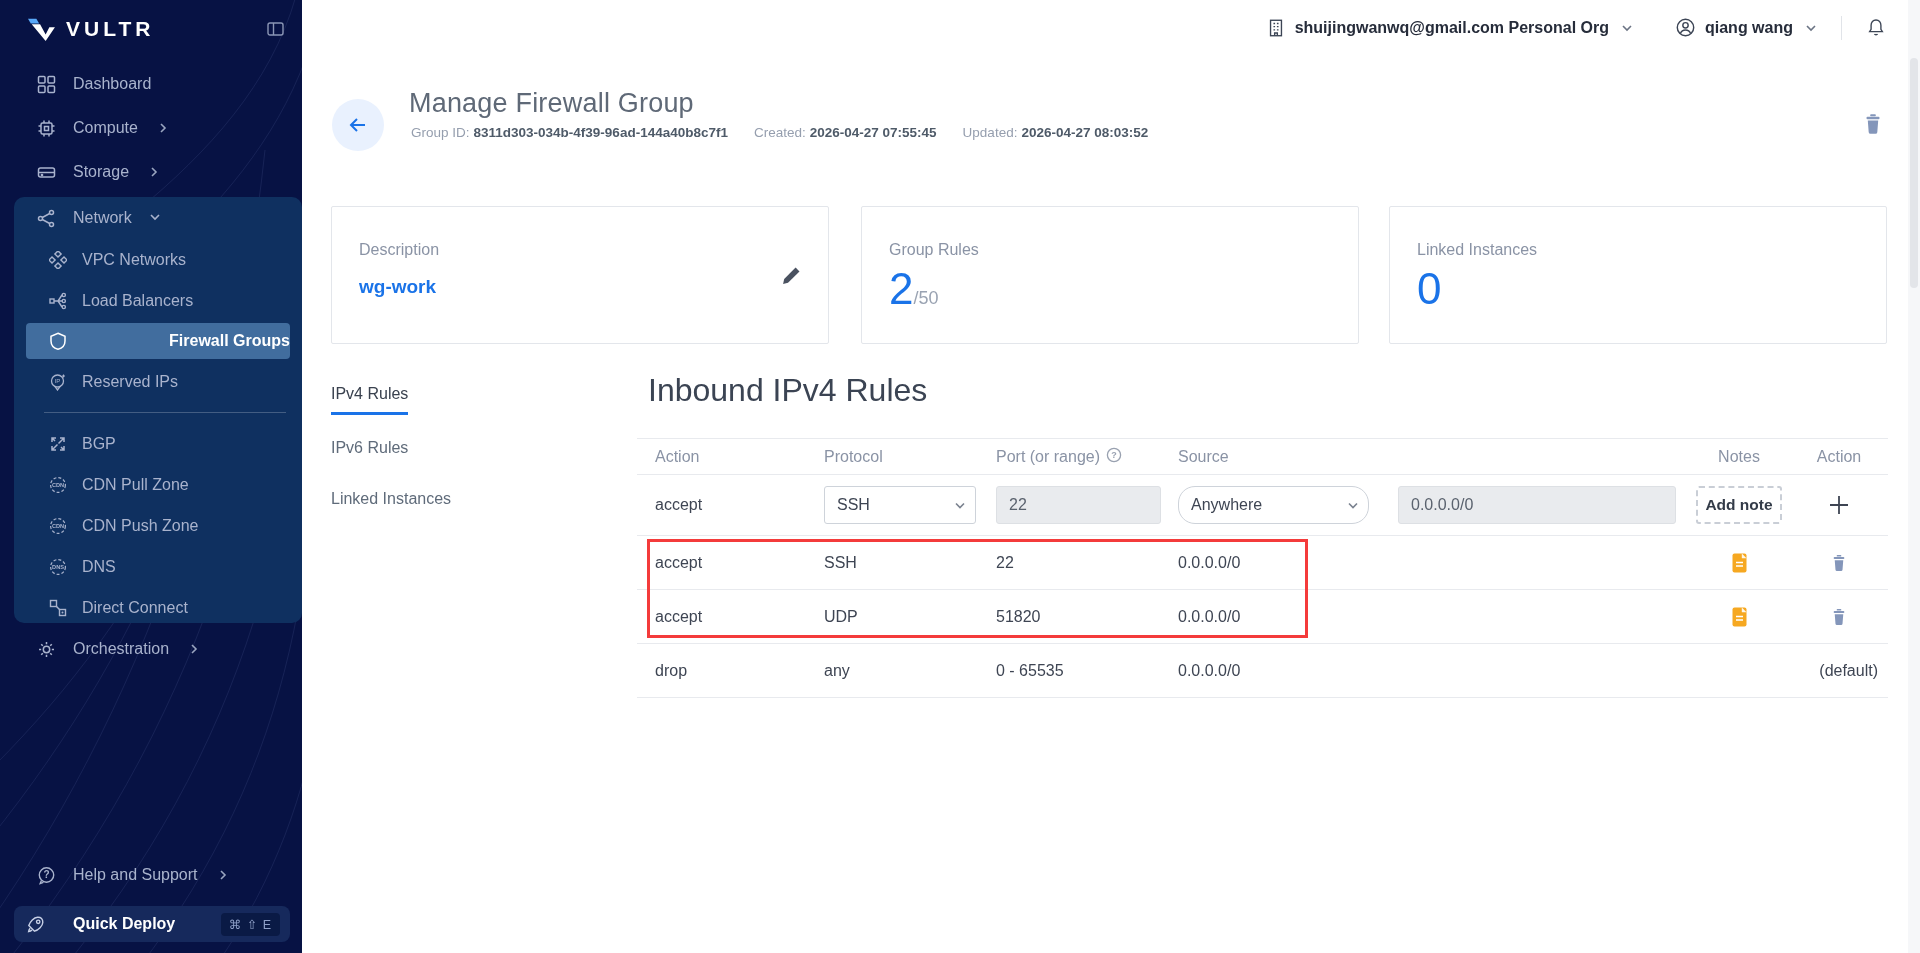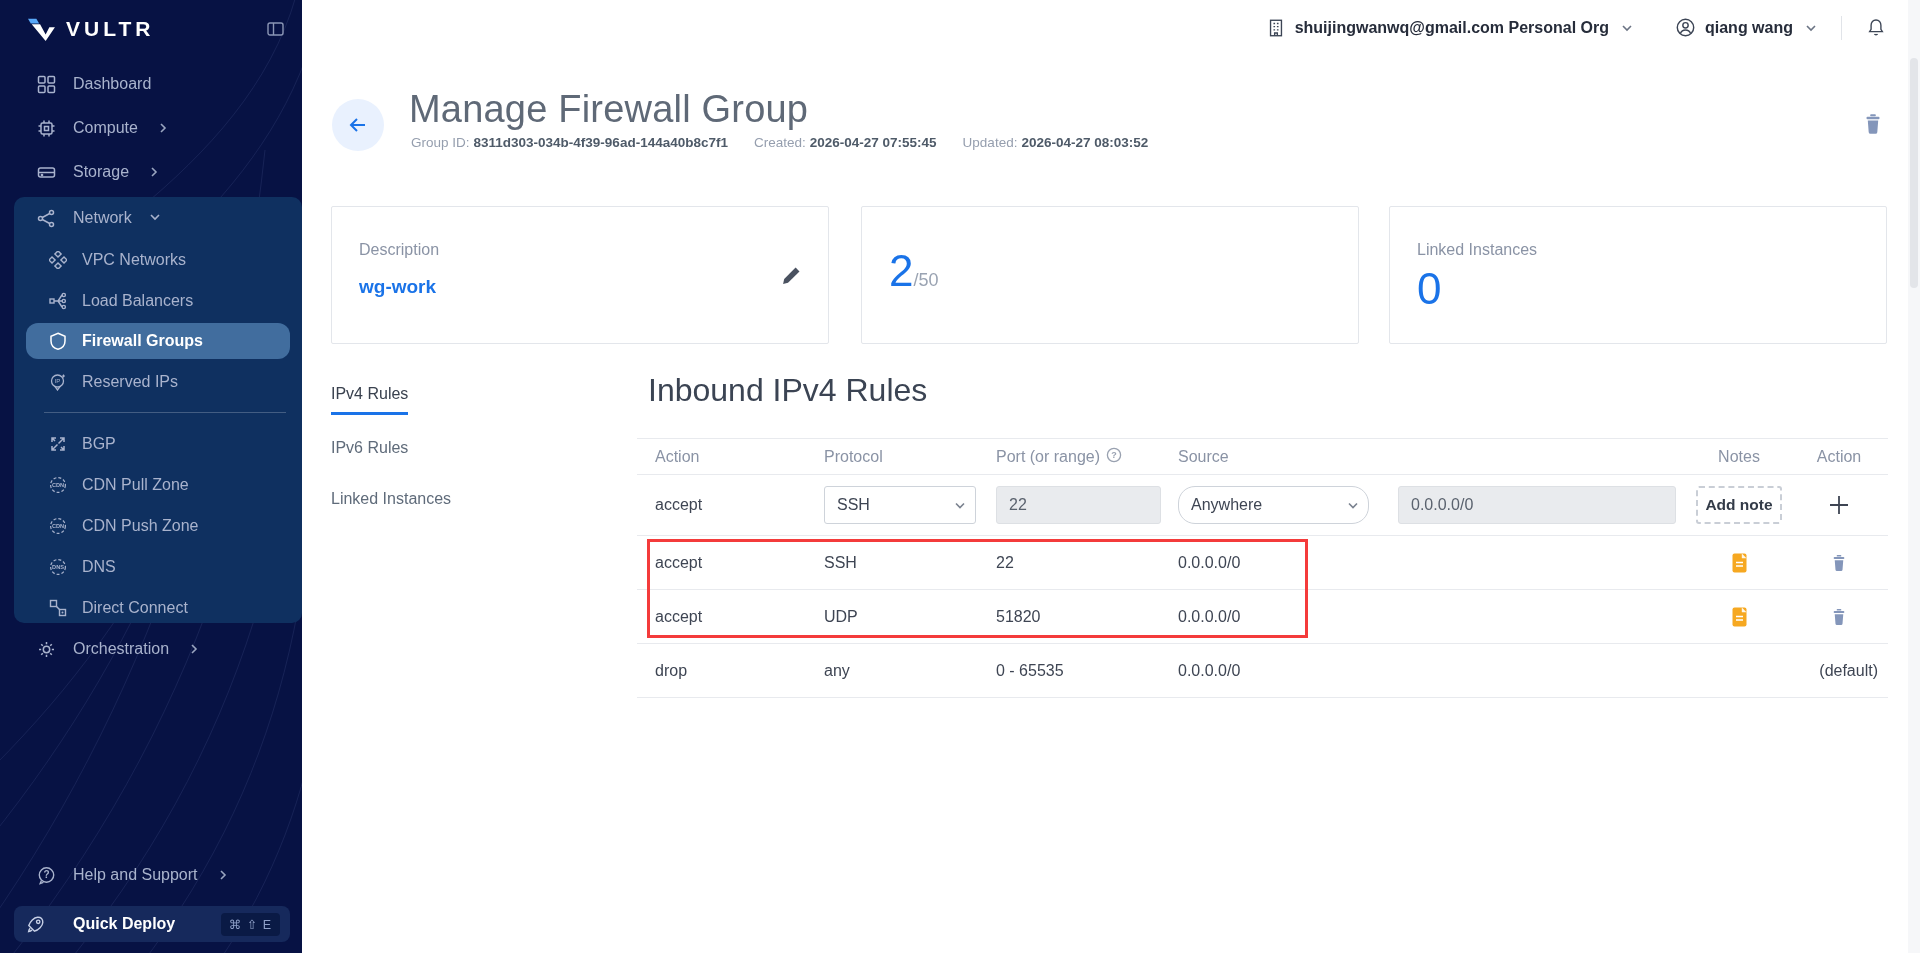--- a/index.html
+++ b/index.html
@@ -16,21 +16,21 @@
   .logo-text{ color:#fff; font-size:21px; font-weight:bold; letter-spacing:4px; margin-left:10px; }
   .collapse-btn{ margin-left:auto; color:#8b96b5; cursor:pointer; display:flex; }
   .si{ position:relative; display:flex; align-items:center; height:44px; padding-left:37px; gap:17px;
        font-size:16px; cursor:pointer; }
   .si .chev{ margin-left:2px; color:#9aa5c0; display:flex; }
   .net-panel{ position:absolute; left:14px; top:197px; width:288px; height:426px;
               background:#0f3060; border-radius:10px; }
   .np-head{ display:flex; align-items:center; height:42px; padding-left:23px; gap:17px; font-size:16px; cursor:pointer; }
   .np-item{ position:relative; display:flex; align-items:center; height:41px; padding-left:35px; gap:15px;
             font-size:16px; cursor:pointer; }
-  .np-item.active-bg{ height:36px; margin:2px 12px; padding-left:23px; background:#416d9e; border-radius:12px; color:#fff; }
+  .np-item.active-bg{ height:36px; margin:2px 12px; padding-left:23px; background:#416d9e; border-radius:4px; color:#fff;justify-content:space-between; }
   .np-div{ height:1px; background:rgba(255,255,255,0.22); margin:10px 16px 10px 30px; }
   .orch{ position:absolute; left:0; top:627px; width:344px; }
   .help-row{ position:absolute; left:0; top:853px; width:302px; }
   .qd-row{ position:absolute; left:14px; top:906px; width:276px; height:36px; background:#16295c;
            border-radius:8px; display:flex; align-items:center; padding:0 10px 0 12px; gap:28px; cursor:pointer; }
   .qd-label{ color:#fff; font-size:16px; font-weight:bold; }
   .qd-badge{ margin-left:auto; background:#0a1a45; color:#8fa0c8; font-size:12.5px;
              padding:4px 8px; border-radius:4px; letter-spacing:1px; }
   .icon{ display:inline-flex; color:inherit; }
 
@@ -41,22 +41,22 @@
            justify-content:flex-end; padding-right:34px; gap:0; }
   .tb-group{ display:flex; align-items:center; gap:9px; cursor:pointer; color:#262c3a; font-size:16px; font-weight:bold; }
   .tb-sep{ width:1px; height:24px; background:#e1e4e9; margin:0 24px; }
   .tb-gap{ width:42px; }
   .tb-icon{ color:#3c4555; display:flex; }
   .tb-chev{ color:#6b7484; display:flex; margin-left:3px; }
   .bell-btn{ color:#3c4555; display:flex; cursor:pointer; }
 
   .back-btn{ position:absolute; left:30px; top:99px; width:52px; height:52px; border-radius:50%;
              background:#e9f1fe; display:flex; align-items:center; justify-content:center; cursor:pointer; }
-  .page-title{ position:absolute; left:107px; top:88px; font-size:38px; font-weight:normal; color:#5f6977; letter-spacing:.2px; }
-  .page-meta{ position:absolute; left:109px; top:135px; font-size:13.5px; color:#959eae; display:flex; gap:26px; }
+  .page-title{ position:absolute; left:107px; top:88px; font-size:27px; font-weight:normal; color:#5f6977; letter-spacing:.2px; }
+  .page-meta{ position:absolute; left:109px; top:125px; font-size:13.5px; color:#959eae; display:flex; gap:26px; }
   .page-meta b{ color:#4e5a68; font-weight:bold; margin-left:4px; }
   .hdr-trash{ position:absolute; right:36px; top:112px; color:#8496ba; cursor:pointer; }
 
   .card{ position:absolute; top:206px; width:498px; height:138px; background:#fff;
          border:1px solid #e3e6eb; border-radius:2px; padding:34px 26px 4px 27px; }
   .card-label{ font-size:16px; color:#8a93a5; }
   .card-link{ margin-top:17px; font-size:19px; color:#1a73e8; font-weight:bold; cursor:pointer; display:inline-block; }
   .card-big{ margin-top:8px; font-size:44px; font-weight:normal; color:#1a73e8; line-height:1; }
   .card-big .frac{ font-size:18px; color:#9aa3b2; font-weight:normal; }
   .card-edit{ position:absolute; right:26px; top:58px; color:#4a5260; cursor:pointer; }
@@ -409,20 +409,21 @@
       <div class="card-label">Description</div>
       <span class="card-link">wg-work</span>
       <span class="card-edit">
         <svg width="22" height="22" viewBox="0 0 20 20" fill="currentColor">
           <path d="M14.2 2.3 L17.7 5.8 L7.3 16.2 L2.8 17.2 L3.8 12.7 Z"></path>
         </svg>
       </span>
     </div>
 
     <div class="card" style="left:559px;">
+      <div class="card-label">Group Rules</div>
       <div class="card-big"><span>2</span><span class="frac">/50</span></div>
     </div>
 
     <div class="card" style="left:1087px;">
       <div class="card-label">Linked Instances</div>
       <div class="card-big">0</div>
     </div>
 
     <div class="tabs">
       <div class="tab active">IPv4 Rules</div>

